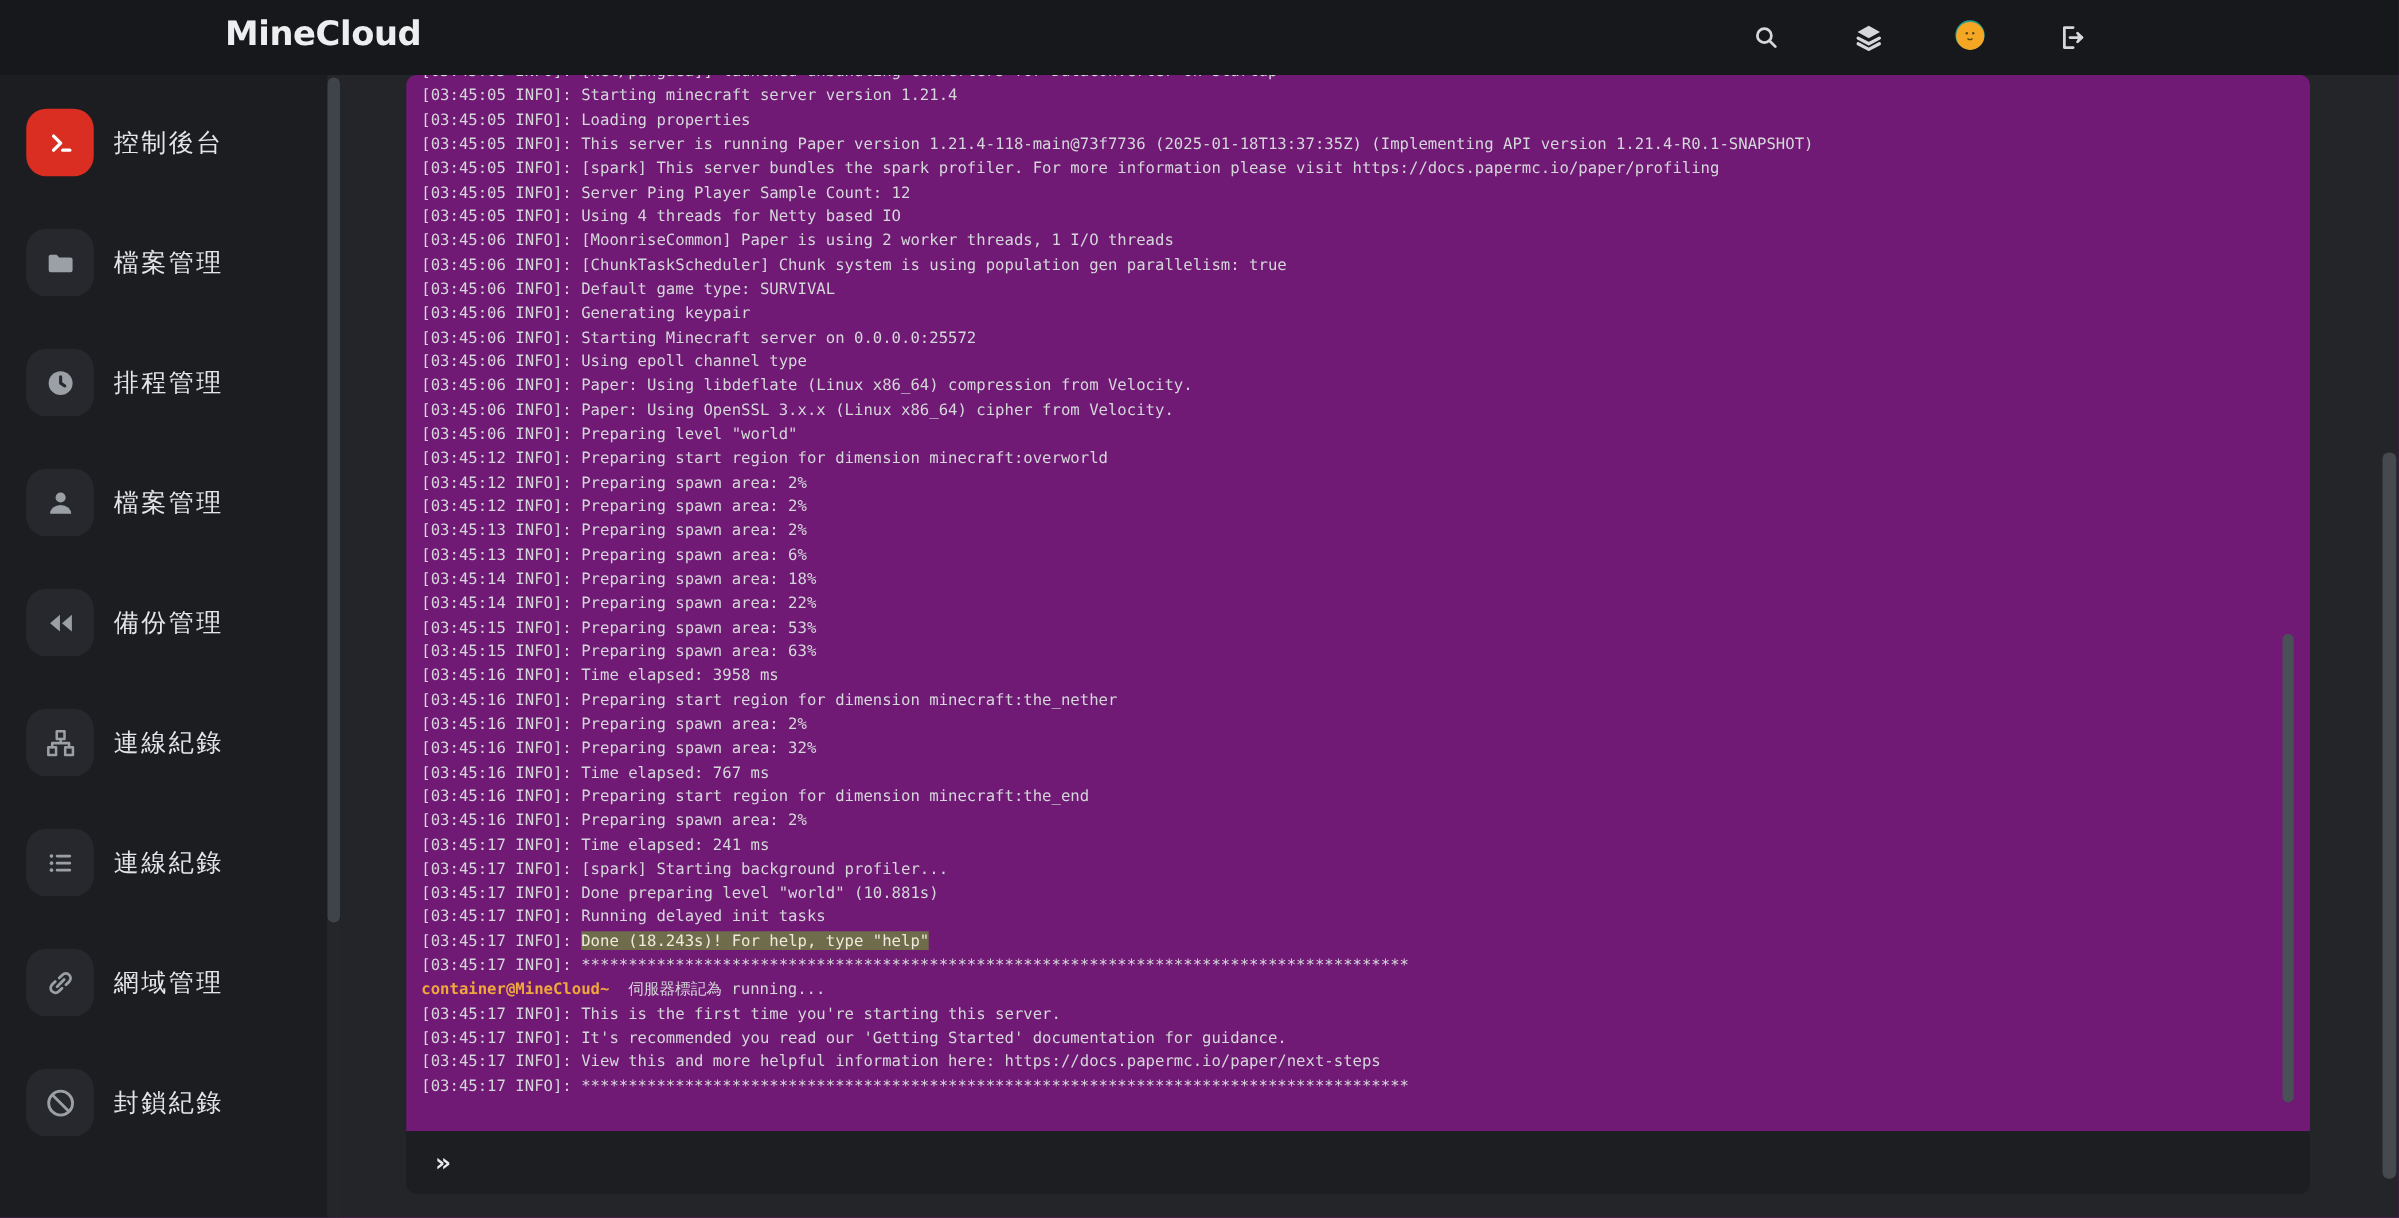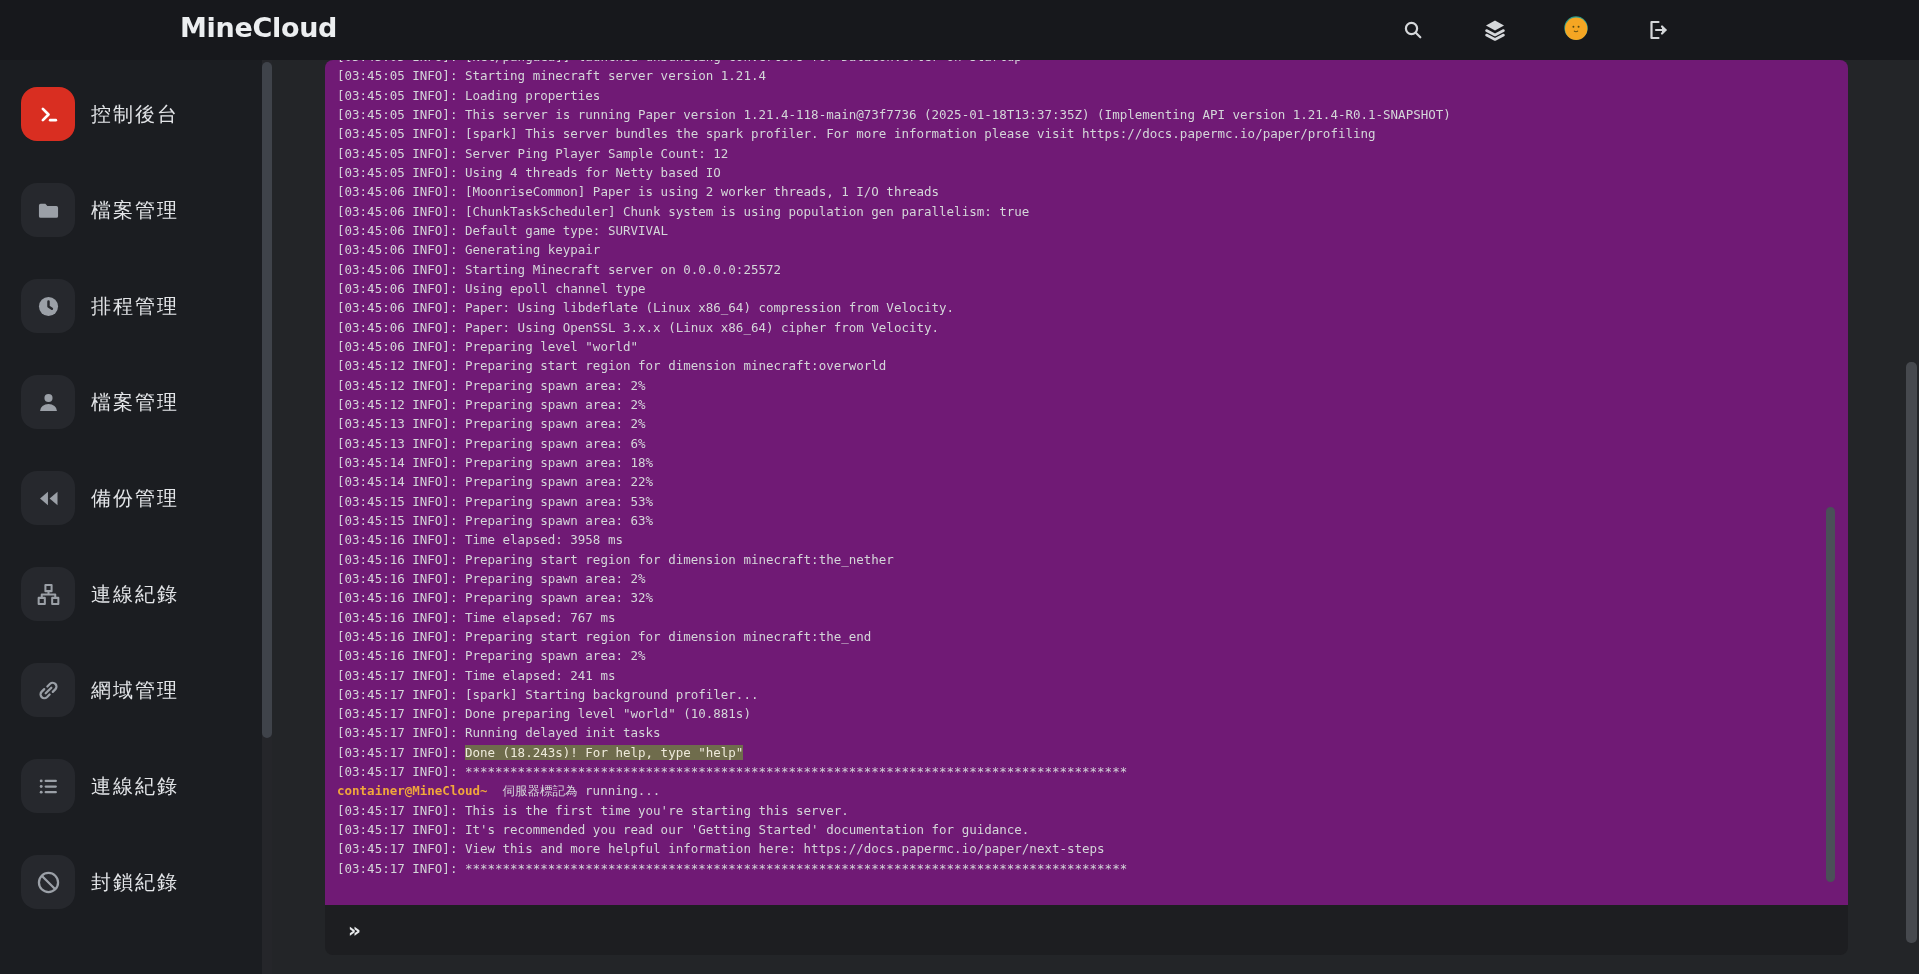--- a/index.html
+++ b/index.html
@@ -138,37 +138,37 @@
           <rect x="3.25" y="15" width="5.5" height="5.5" stroke-width="1.8"></rect>
           <rect x="15.25" y="15" width="5.5" height="5.5" stroke-width="1.8"></rect>
           <path d="M12 9 v3 M6 15 v-3 h12 v3" stroke-width="1.8"></path>
         </svg>
       </span>
       <span class="side-label">連線紀錄</span>
     </div>
     <div class="side-item">
       <span class="tile">
         <svg viewBox="0 0 24 24" fill="none" stroke="currentColor" stroke-width="2" stroke-linecap="round" stroke-linejoin="round">
-          <path d="M9.5 14.5 l5 -5"></path>
-          <path d="M8.2 10.8 l-2.4 2.4 a3.4 3.4 0 0 0 4.8 4.8 l2.4 -2.4"></path>
-          <path d="M15.8 13.2 l2.4 -2.4 a3.4 3.4 0 0 0 -4.8 -4.8 l-2.4 2.4"></path>
-        </svg>
-      </span>
-      <span class="side-label">網域管理</span>
-    </div>
-    <div class="side-item">
-      <span class="tile">
-        <svg viewBox="0 0 24 24" fill="none" stroke="currentColor" stroke-width="2" stroke-linecap="round" stroke-linejoin="round">
           <circle cx="5.5" cy="7" r="1.3" fill="currentColor" stroke="none"></circle>
           <circle cx="5.5" cy="12" r="1.3" fill="currentColor" stroke="none"></circle>
           <circle cx="5.5" cy="17" r="1.3" fill="currentColor" stroke="none"></circle>
           <path d="M9.5 7 h9 M9.5 12 h9 M9.5 17 h9"></path>
         </svg>
       </span>
       <span class="side-label">連線紀錄</span>
+    </div>
+    <div class="side-item">
+      <span class="tile">
+        <svg viewBox="0 0 24 24" fill="none" stroke="currentColor" stroke-width="2" stroke-linecap="round" stroke-linejoin="round">
+          <path d="M9.5 14.5 l5 -5"></path>
+          <path d="M8.2 10.8 l-2.4 2.4 a3.4 3.4 0 0 0 4.8 4.8 l2.4 -2.4"></path>
+          <path d="M15.8 13.2 l2.4 -2.4 a3.4 3.4 0 0 0 -4.8 -4.8 l-2.4 2.4"></path>
+        </svg>
+      </span>
+      <span class="side-label">網域管理</span>
     </div>
     <div class="side-item">
       <span class="tile">
         <svg viewBox="0 0 24 24" fill="none" stroke="currentColor" stroke-width="2" stroke-linecap="round" stroke-linejoin="round">
           <circle cx="12" cy="12" r="8.5"></circle>
           <line x1="6.2" y1="6.2" x2="17.8" y2="17.8"></line>
         </svg>
       </span>
       <span class="side-label">封鎖紀錄</span>
     </div>

